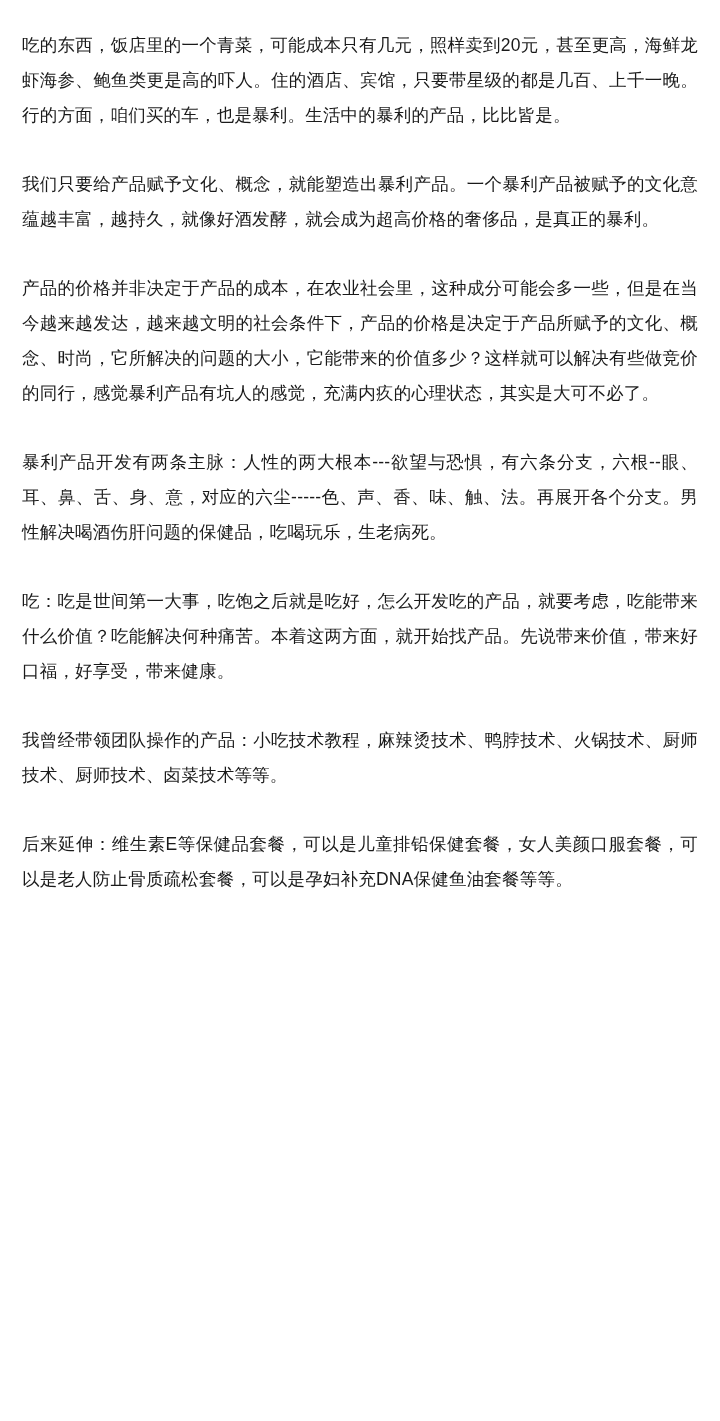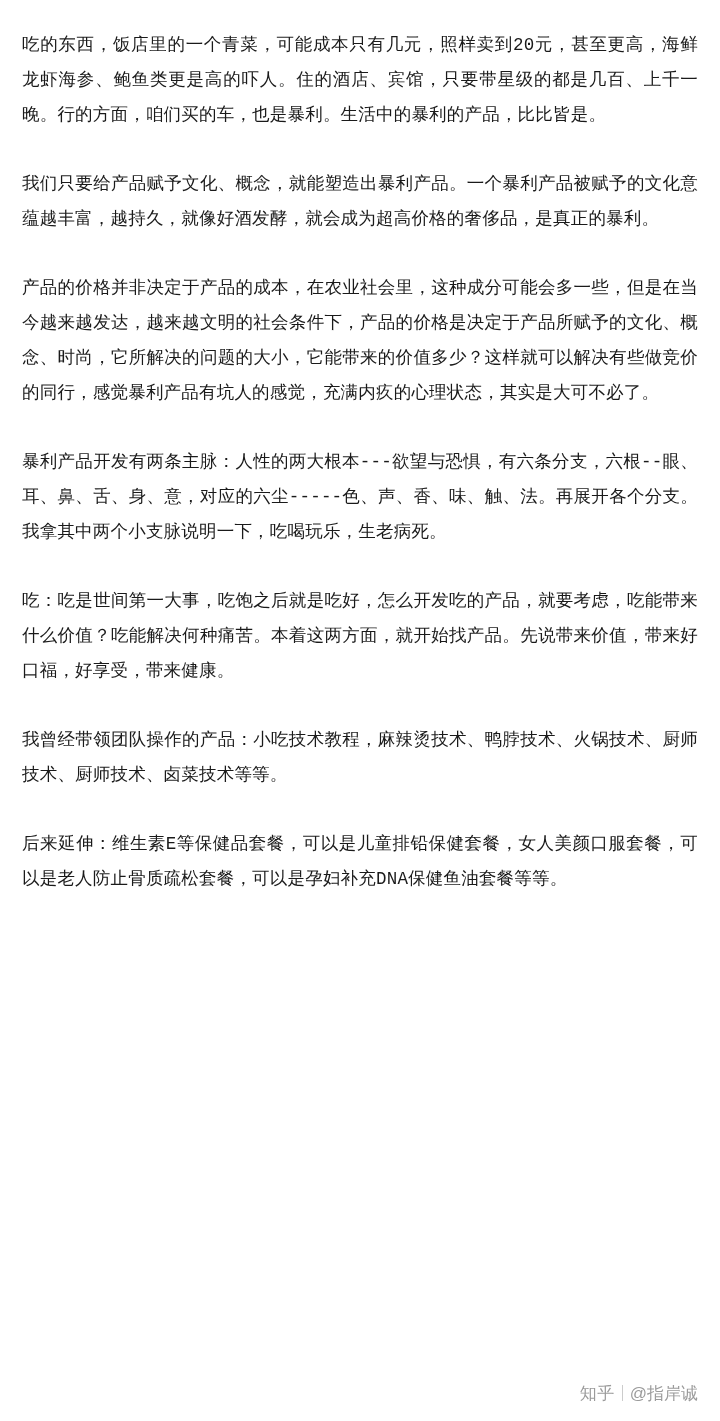--- a/index.html
+++ b/index.html
@@ -17,21 +17,20 @@
     background: #ffffff;
     box-sizing: border-box;
     padding: 28px 22px 70px 22px;
   }
   .article {
     color: #1a1a1a;
     font-size: 17.5px;
     line-height: 35px;
     letter-spacing: 0.2px;
     text-align: justify;
-    font-family: Liberation Mono, monospace;
   }
   .para {
     margin: 0 0 22px 0;
     white-space: normal;
   }
   .para.gap-lg {
     margin-bottom: 34px;
   }
   .para.bold {
     font-weight: bold;
@@ -74,27 +73,20 @@
 </style>
 </head>
 <body>
 
 <div class="page">
 
   <div class="article" id="article-body">
       <p class="para gap-lg">吃的东西，饭店里的一个青菜，可能成本只有几元，照样卖到20元，甚至更高，海鲜龙虾海参、鲍鱼类更是高的吓人。住的酒店、宾馆，只要带星级的都是几百、上千一晚。行的方面，咱们买的车，也是暴利。生活中的暴利的产品，比比皆是。</p>
       <p class="para gap-lg">我们只要给产品赋予文化、概念，就能塑造出暴利产品。一个暴利产品被赋予的文化意蕴越丰富，越持久，就像好酒发酵，就会成为超高价格的奢侈品，是真正的暴利。</p>
       <p class="para gap-lg">产品的价格并非决定于产品的成本，在农业社会里，这种成分可能会多一些，但是在当今越来越发达，越来越文明的社会条件下，产品的价格是决定于产品所赋予的文化、概念、时尚，它所解决的问题的大小，它能带来的价值多少？这样就可以解决有些做竞价的同行，感觉暴利产品有坑人的感觉，充满内疚的心理状态，其实是大可不必了。</p>
-      <p class="para gap-lg">暴利产品开发有两条主脉：人性的两大根本---欲望与恐惧，有六条分支，六根--眼、耳、鼻、舌、身、意，对应的六尘-----色、声、香、味、触、法。再展开各个分支。我拿其中两个小支脉说明一下，吃喝玩乐，生老病死。</p>
+      <p class="para gap-lg">暴利产品开发有两条主脉：人性的两大根本---欲望与恐惧，有六条分支，六根--眼、耳、鼻、舌、身、意，对应的六尘-----色、声、香、味、触、法。再展开各个分支。男性解决喝酒伤肝问题的保健品，吃喝玩乐，生老病死。</p>
       <p class="para gap-lg">吃：吃是世间第一大事，吃饱之后就是吃好，怎么开发吃的产品，就要考虑，吃能带来什么价值？吃能解决何种痛苦。本着这两方面，就开始找产品。先说带来价值，带来好口福，好享受，带来健康。</p>
       <p class="para gap-lg">我曾经带领团队操作的产品：小吃技术教程，麻辣烫技术、鸭脖技术、火锅技术、厨师技术、厨师技术、卤菜技术等等。</p>
       <p class="para gap-lg">后来延伸：维生素E等保健品套餐，可以是儿童排铅保健套餐，女人美颜口服套餐，可以是老人防止骨质疏松套餐，可以是孕妇补充DNA保健鱼油套餐等等。</p>
     </div>
 
-  <div class="footer">
-    <div class="watermark">
-      <span class="zhihu-logo">知乎</span>
-      <span class="wm-sep"></span>
-      <span class="wm-user">@指岸诚</span>
-    </div>
-  </div>
 
 </div>
 
 </body></html>

